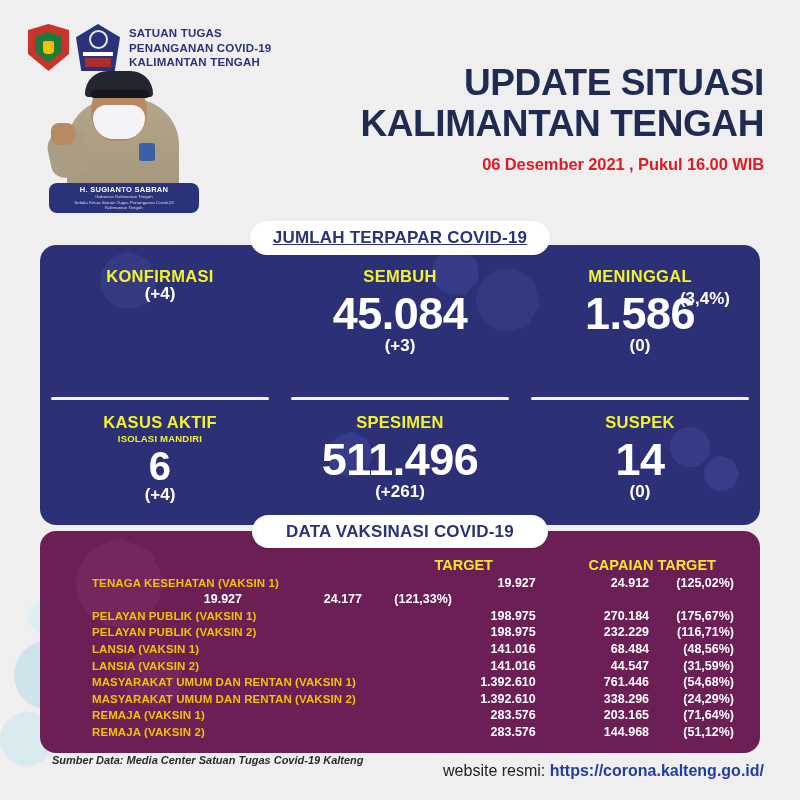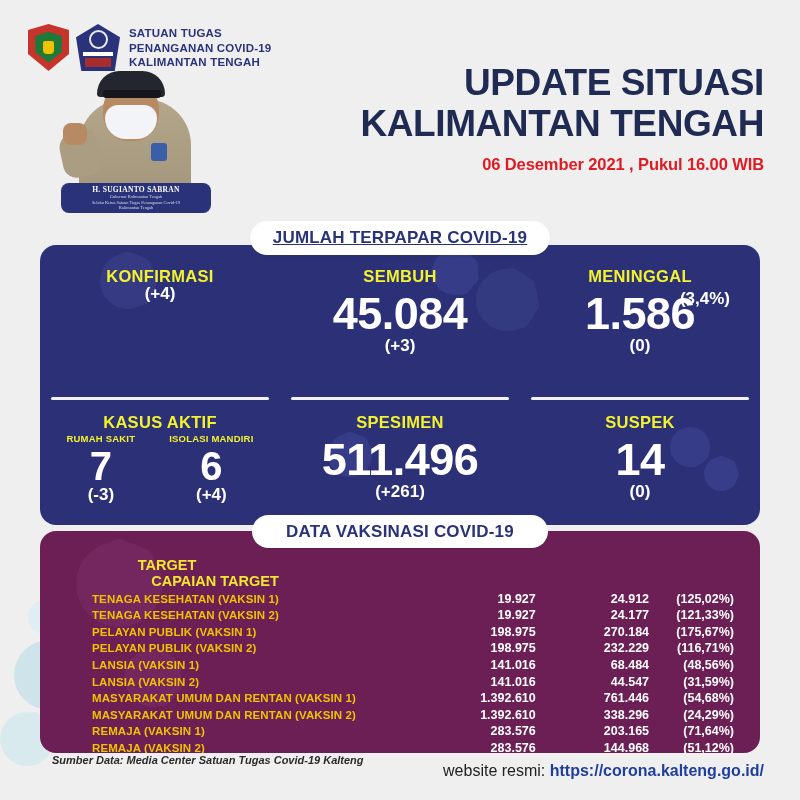--- a/index.html
+++ b/index.html
@@ -59,21 +59,21 @@
   .logo-satgas .bar2 { width: 26px; height: 9px; background: #a82d2d; margin-top: 2px; }
 
   .org-name { margin-left: 2px; padding-top: 2px; }
   .org-name div {
     font-size: 11.5px; font-weight: bold; color: #2a3379;
     letter-spacing: 0.2px; line-height: 1.27;
   }
 
   
   .gov-photo {
-    position: absolute; left: 55px; top: 55px; width: 160px; height: 148px; font-family: Liberation Serif, serif;
+    position: absolute; left: 43px; top: 55px; width: 160px; height: 148px;
   }
   .gov-body {
     position: absolute; left: 24px; top: 44px; width: 112px; height: 104px;
     background: linear-gradient(180deg,#b4a68a 0%, #a2957b 100%);
     border-radius: 46px 46px 6px 6px;
   }
   .gov-head {
     position: absolute; left: 48px; top: 24px; width: 56px; height: 62px;
     background: #b88a63; border-radius: 50% 50% 44% 44%;
   }
@@ -172,21 +172,21 @@
     font-size: 40px; font-weight: bold; color: #fff; line-height: 1.05; margin-top: 1px;
   }
   .kasus-sub .subdelta { font-size: 17px; font-weight: bold; color: #fff; margin-top: -2px; }
 
   
   .vax-panel {
     position: absolute; left: 40px; top: 531px; width: 720px; height: 222px;
     background: #6b1f55; border-radius: 16px; overflow: hidden;
   }
   .vax-inner { position: relative; z-index: 2; padding: 26px 26px 0 52px; }
-  .vax-head { display: flex; font-size: 14.5px; font-weight: bold; color: #f2e62e; flex-direction: column; }
+  .vax-head { display: flex; font-size: 14.5px; font-weight: bold; color: #f2e62e; }
   .vax-row { display: flex; align-items: baseline; margin-top: 2.6px; }
   .c-name {
     width: 320px; font-size: 11.5px; font-weight: bold; color: #f2c200;
     letter-spacing: 0.1px; white-space: nowrap;
   }
   .c-target {
     width: 150px; text-align: right; font-size: 12.5px; font-weight: bold; color: #fff;
   }
   .c-ach {
     width: 120px; text-align: right; font-size: 12.5px; font-weight: bold; color: #fff;
@@ -353,25 +353,20 @@
         <span></span>
       </div>
   </div>
 
   <div class="stats-row" id="row-bottom">
     <div class="stat-col">
       <div class="kasus-wrap">
         <div class="stat-label">KASUS AKTIF</div>
         <div class="kasus-subs">
           <div class="kasus-sub">
-            <div class="sublabel">RUMAH SAKIT</div>
-            <div class="subvalue">7</div>
-            <div class="subdelta">(-3)</div>
-          </div>
-          <div class="kasus-sub">
             <div class="sublabel">ISOLASI MANDIRI</div>
             <div class="subvalue">6</div>
             <div class="subdelta">(+4)</div>
           </div>
         </div>
       </div>
     </div>
     <div class="stat-col">
       <div class="stat-label">SPESIMEN</div>
       <div class="stat-value">511.496</div>
@@ -411,21 +406,20 @@
       <div class="h-ach">CAPAIAN TARGET</div>
     </div>
 
     <div class="vax-row">
       <div class="c-name">TENAGA KESEHATAN (VAKSIN 1)</div>
       <div class="c-target">19.927</div>
       <div class="c-ach">24.912</div>
       <div class="c-pct">(125,02%)</div>
     </div>
     <div class="vax-row">
-      <div class="c-name">TENAGA KESEHATAN (VAKSIN 2)</div>
       <div class="c-target">19.927</div>
       <div class="c-ach">24.177</div>
       <div class="c-pct">(121,33%)</div>
     </div>
     <div class="vax-row">
       <div class="c-name">PELAYAN PUBLIK (VAKSIN 1)</div>
       <div class="c-target">198.975</div>
       <div class="c-ach">270.184</div>
       <div class="c-pct">(175,67%)</div>
     </div>

